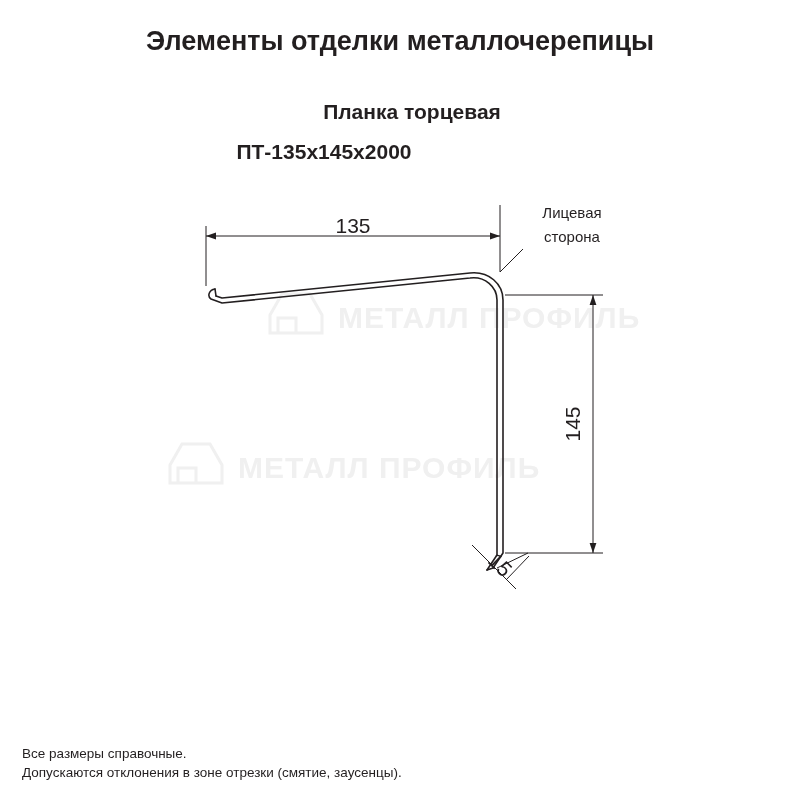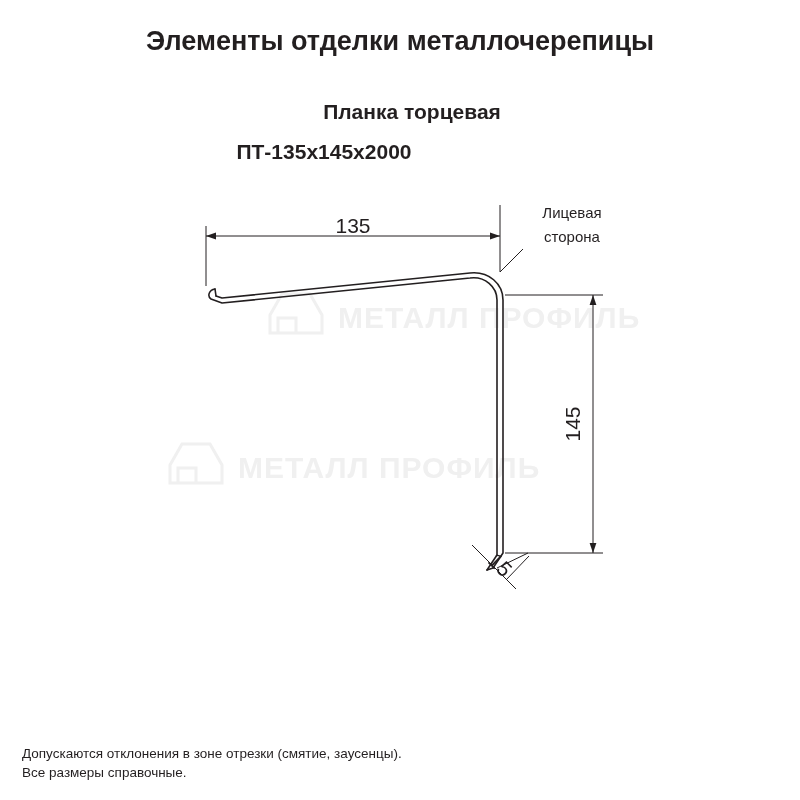--- a/index.html
+++ b/index.html
@@ -151,17 +151,17 @@
 
     <g>
       <line x1="500" y1="272" x2="523" y2="249" stroke="#231f20" stroke-width="1"></line>
       <text class="face-text" x="572" y="218" text-anchor="middle">Лицевая</text>
       <text class="face-text" x="572" y="242" text-anchor="middle">сторона</text>
     </g>
 
   </svg>
 
   <div class="footnotes">
+    <div>Все размеры справочные.</div>
     <div>Допускаются отклонения в зоне отрезки (смятие, заусенцы).</div>
-    <div>Все размеры справочные.</div>
   </div>
 
 </div>
 
 </body></html>

